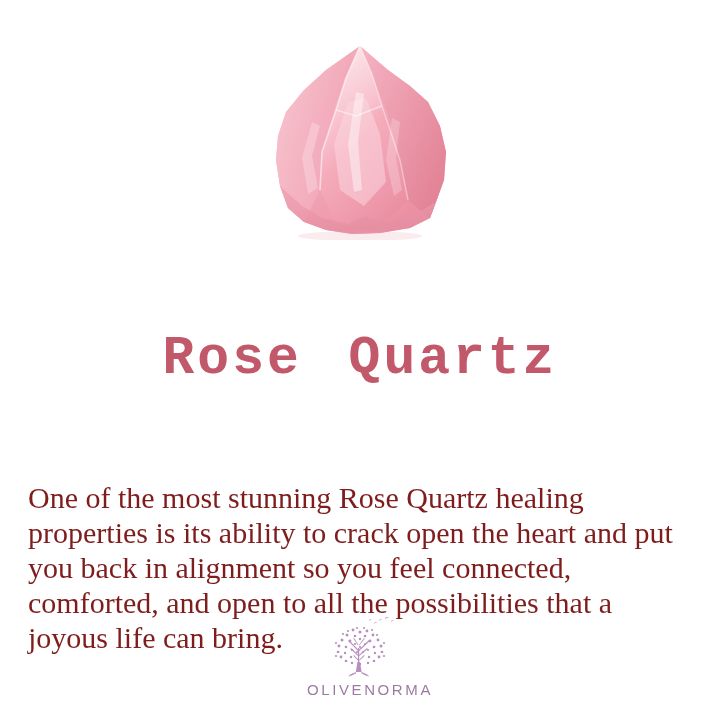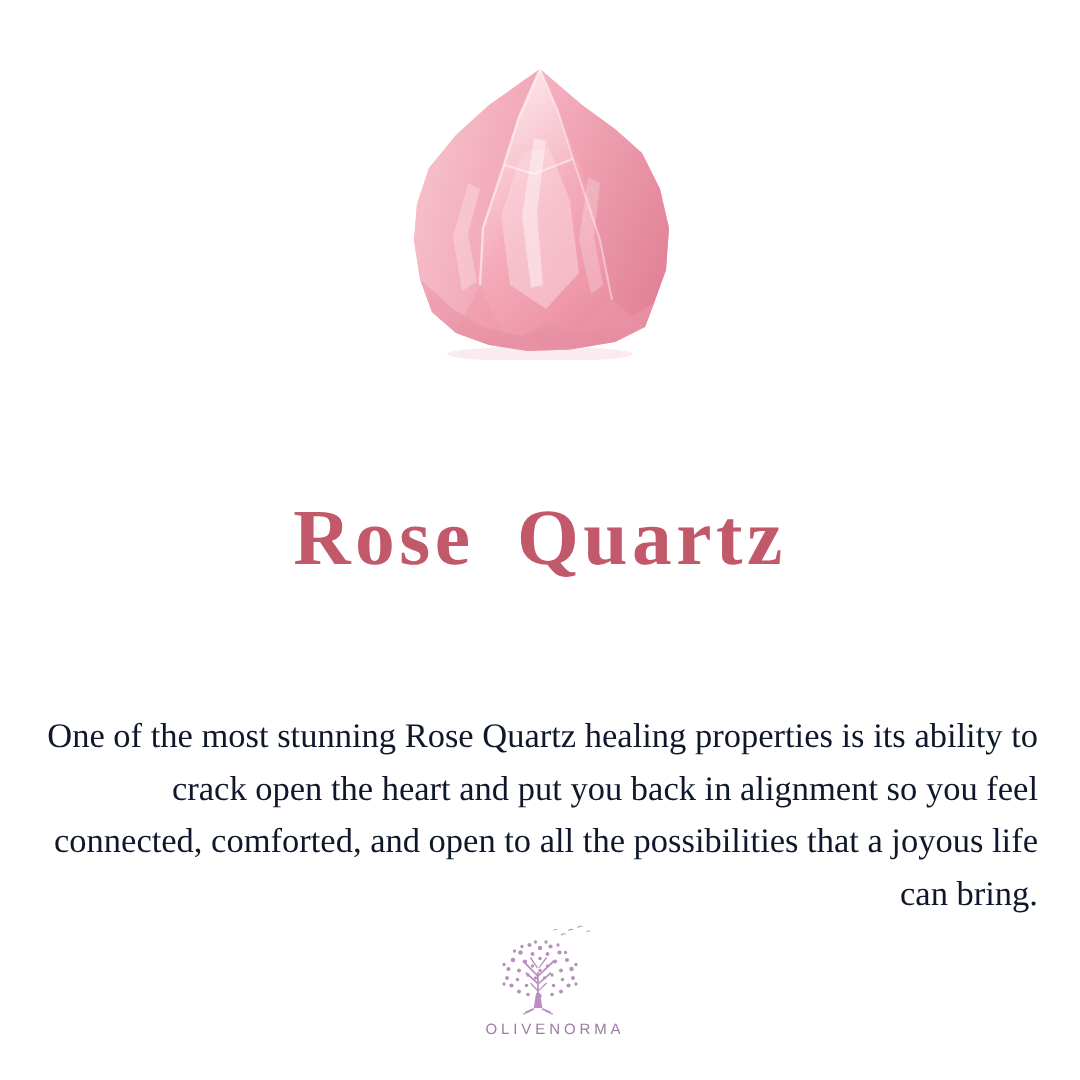--- a/index.html
+++ b/index.html
@@ -29,21 +29,21 @@
     margin: 0 auto;
   }
 
   
   #product-title {
     position: absolute;
     left: 0;
     top: 297px;
     width: 720px;
     text-align: center;
-    font-family: Liberation Serif, serif;
+    font-family: Liberation Mono, monospace;
     font-weight: bold;
     font-size: 53px;
     letter-spacing: 3px;
     word-spacing: 12px;
     color: #c2596a;
     line-height: 1;
   }
 
   
   #product-subtitle {
@@ -60,42 +60,42 @@
     line-height: 1;
   }
 
   
   #product-description {
     position: absolute;
     left: 50%;
     transform: translateX(-50%);
     top: 450px;
     width: 664px;
-    text-align: right;
+    text-align: left;
     font-family: "Liberation Serif", serif;
-    font-size: 23px;
+    font-size: 30px;
     line-height: 35px;
-    color: #0f172a;
+    color: #7f1d1d;
   }
 
   
   #brand-logo {
     position: absolute;
     left: 0;
     top: 614px;
     width: 720px;
     display: flex;
     flex-direction: column;
     align-items: center;
   }
   #tree-logo-icon { display: block; }
   #brand-wordmark {
     margin-top: 3px;
     font-family: "Liberation Sans", sans-serif;
-    font-size: 10px;
+    font-size: 15px;
     letter-spacing: 2.6px;
     color: #9c7ba3;
     text-align: right;
     margin-left: 20px;
   }
 </style>
 </head>
 <body>
 
 <div id="page">

